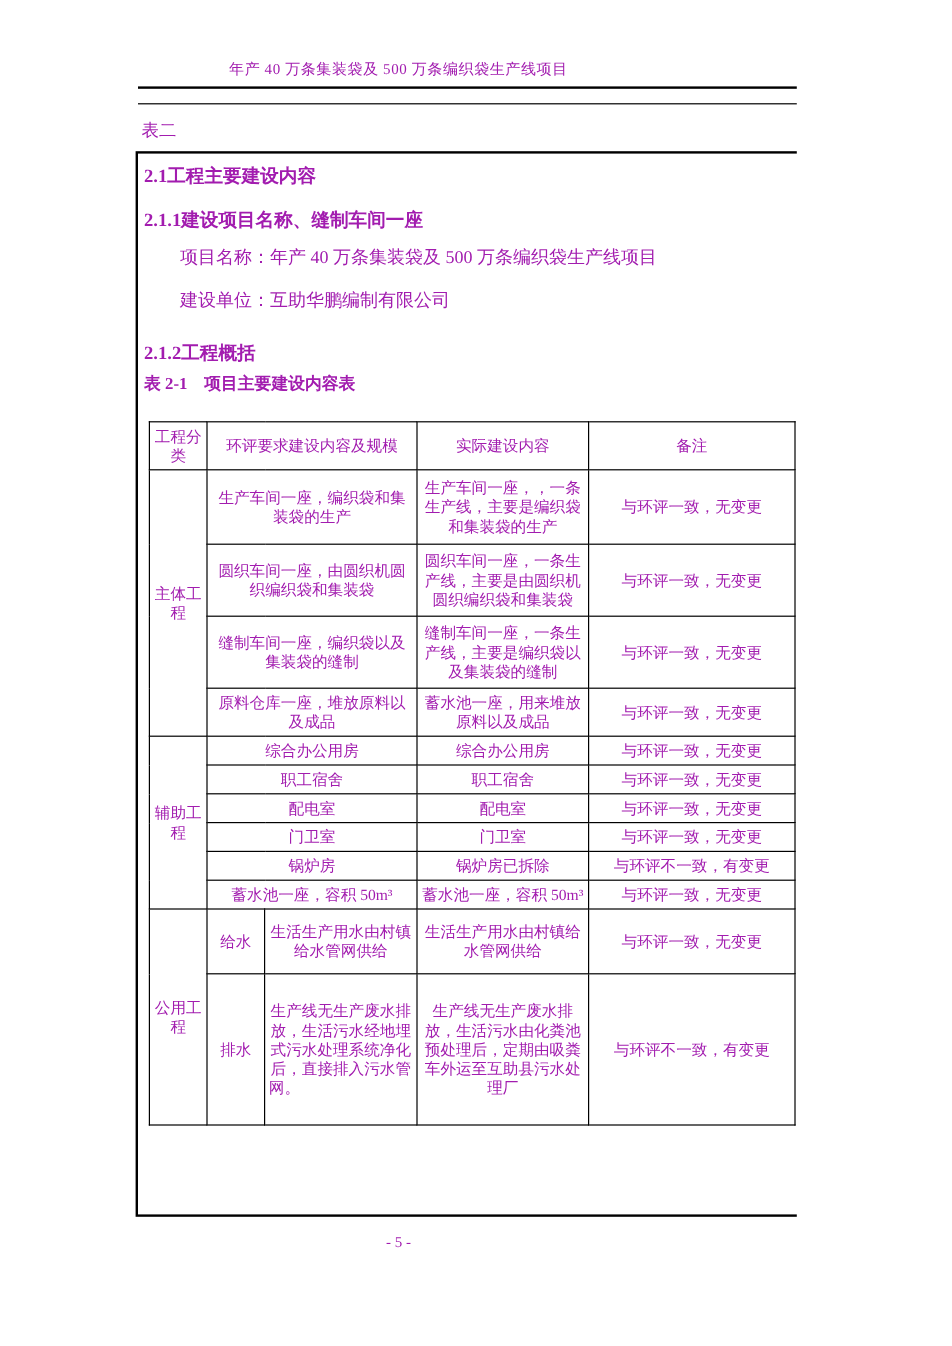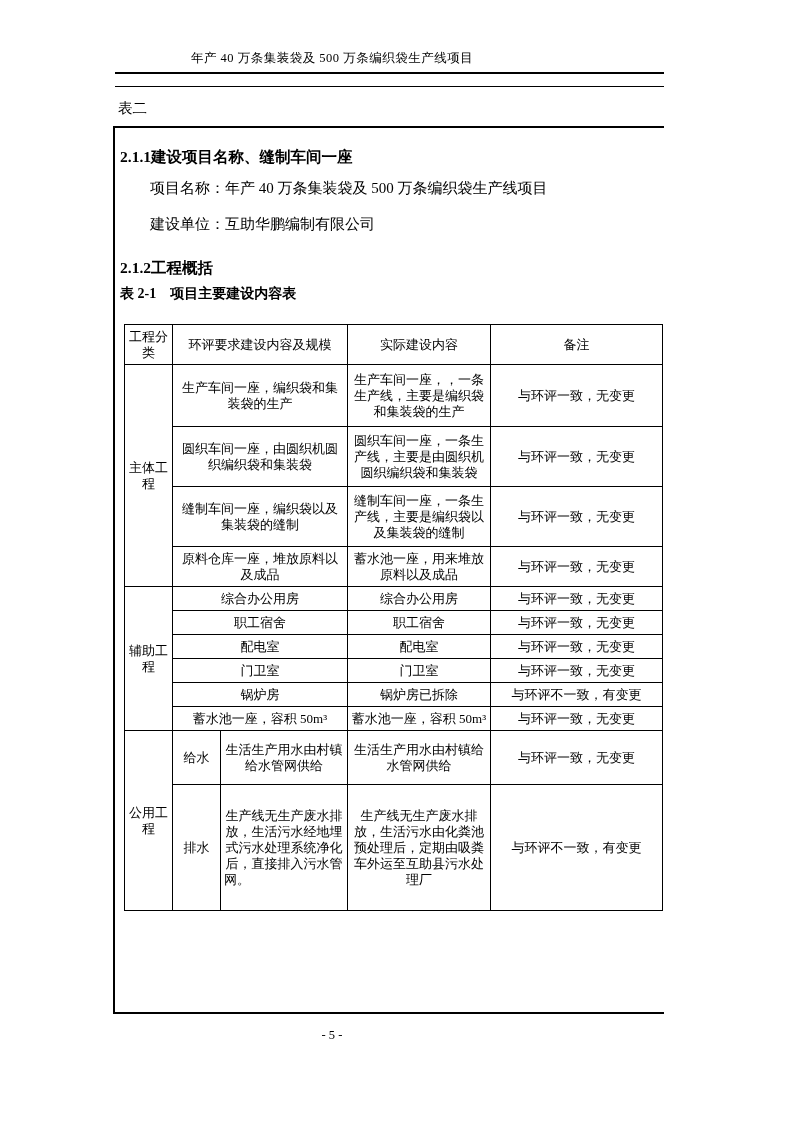--- a/index.html
+++ b/index.html
@@ -1,18 +1,18 @@
 <!DOCTYPE html>
 <html><head>
 <meta charset="utf-8">
 <style>
   html,body{margin:0;padding:0;background:#ffffff;}
   .page{
     position:relative;width:664px;height:1122px;background:#ffffff;
-    font-family:"Liberation Serif","DejaVu Serif",serif;color:#000000;overflow:hidden;
+    font-family:"Liberation Serif","DejaVu Serif",serif;color:#a21caf;overflow:hidden;
   }
   .doc-title{position:absolute;top:50px;left:0;width:100%;text-align:center;font-size:12.5px;letter-spacing:.5px;}
   .rule{position:absolute;left:115px;width:563px;height:0;}
   .rule1{top:72px;border-top:2px solid #000;}
   .rule2{top:86px;border-top:1px solid #000;}
   .table-two{position:absolute;top:99px;left:118px;font-size:14.5px;}
   .frame{
     position:absolute;top:126px;left:113px;width:570px;height:888px;
     border:2px solid #000;box-sizing:border-box;padding:4px 6px 0 5px;overflow:hidden;
   }
@@ -45,20 +45,21 @@
 
 <div class="page">
 
   <div class="doc-title">年产 40 万条集装袋及 500 万条编织袋生产线项目</div>
   <div class="rule rule1"></div>
   <div class="rule rule2"></div>
 
   <div class="table-two">表二</div>
 
   <div class="frame">
+    <div class="h1">2.1工程主要建设内容</div>
     <div class="h1 h1b">2.1.1建设项目名称、缝制车间一座</div>
 
     <p class="para">项目名称：年产 40 万条集装袋及 500 万条编织袋生产线项目</p>
     <p class="para">建设单位：互助华鹏编制有限公司</p>
 
     <div class="h1 h212">2.1.2工程概括</div>
     <div class="caption">表 2-1　项目主要建设内容表</div>
 
     <table class="ct">
       <colgroup>

